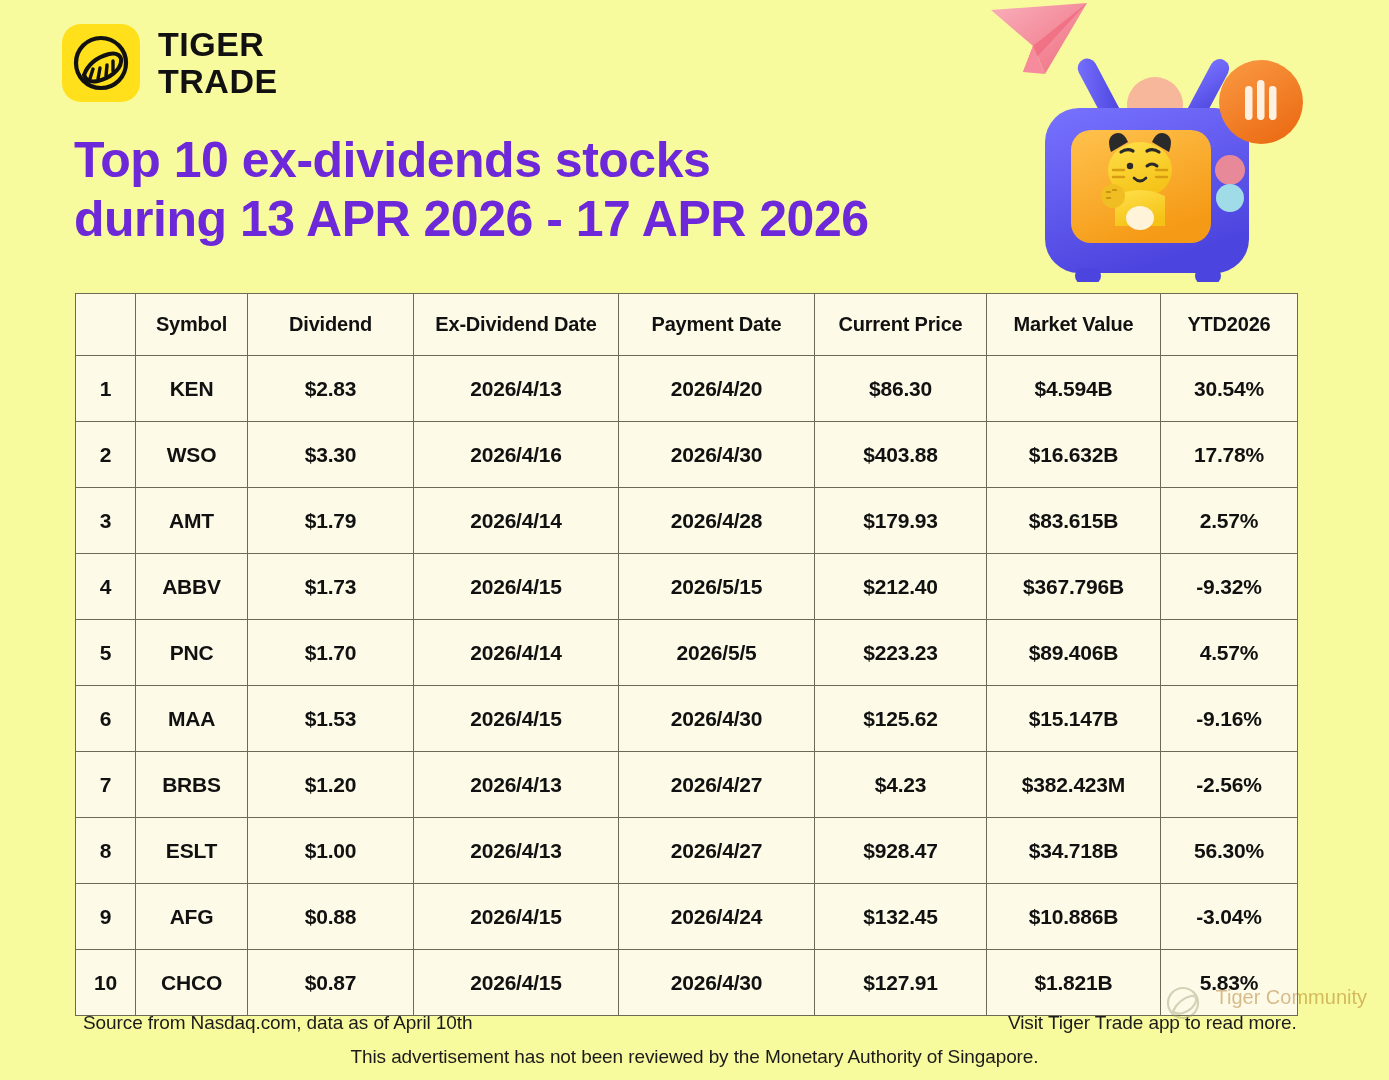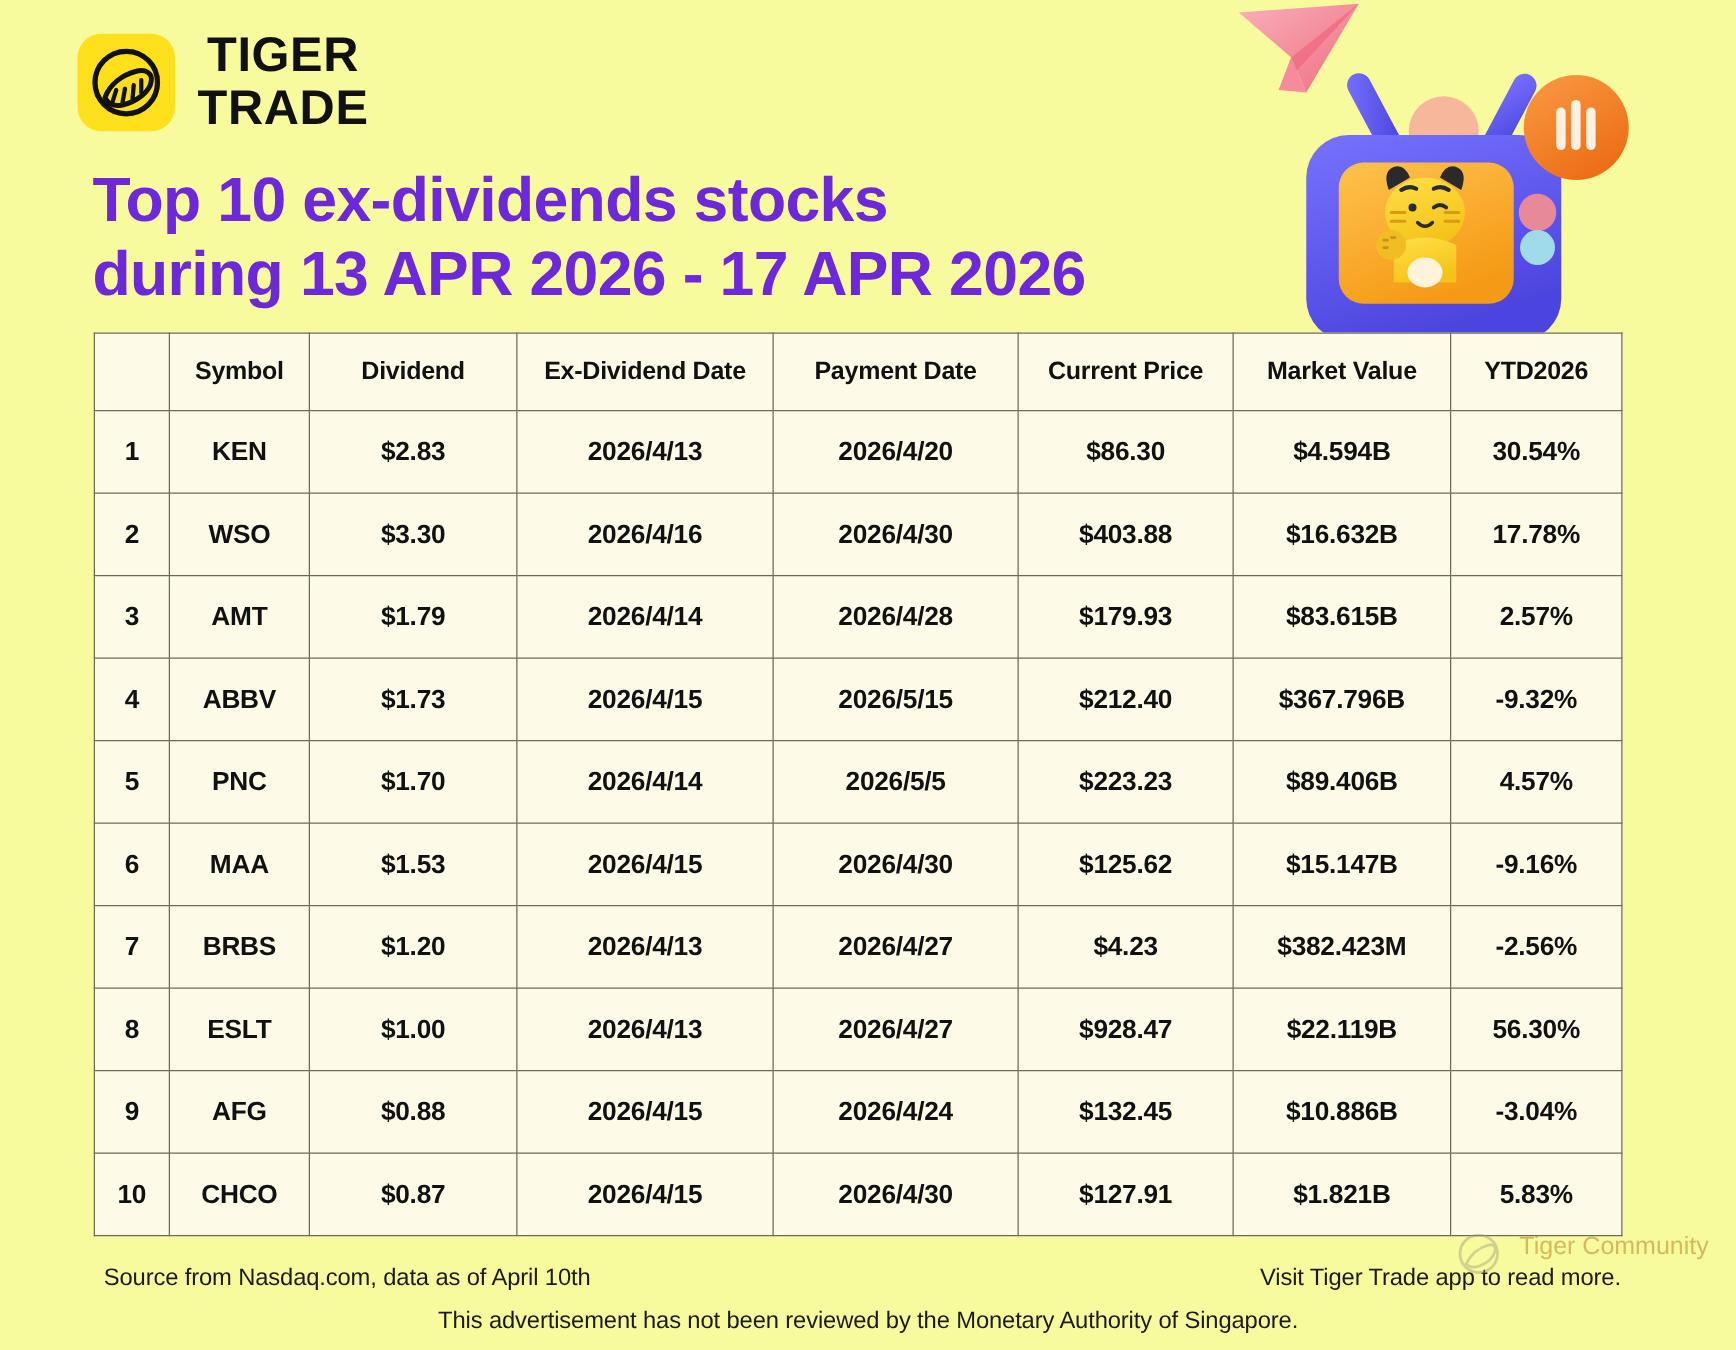--- a/index.html
+++ b/index.html
@@ -28,27 +28,26 @@
   .brand-logo {
     width: 78px;
     height: 78px;
     border-radius: 19px;
     background: #FFE01B;
     position: relative;
     flex: 0 0 auto;
   }
   .brand-logo svg { display: block; }
   .brand-name {
-    font-size: 39px;
+    font-size: 34px;
     font-weight: 700;
     line-height: 1.08;
     letter-spacing: 0.5px;
     color: #111111;
     white-space: pre-line;
-    text-align: center;
   }
 
   
   .page-title {
     position: absolute;
     left: 74px;
     top: 131px;
     font-size: 50px;
     line-height: 1.17;
     font-weight: 700;
@@ -64,21 +63,21 @@
     top: 0;
     width: 400px;
     height: 282px;
     pointer-events: none;
   }
 
   
   .table-wrap {
     position: absolute;
     left: 75px;
-    top: 266px;
+    top: 293px;
     width: 1052px;
   }
   table.data-table {
     width: 100%;
     border-collapse: collapse;
     background: #FDFBE8;
     table-layout: fixed;
   }
   table.data-table th,
   table.data-table td {
@@ -353,21 +352,21 @@
           <td>$382.423M</td>
           <td>-2.56%</td>
         </tr>
         <tr>
           <td>8</td>
           <td>ESLT</td>
           <td>$1.00</td>
           <td>2026/4/13</td>
           <td>2026/4/27</td>
           <td>$928.47</td>
-          <td>$22.119B</td>
+          <td>$34.718B</td>
           <td>56.30%</td>
         </tr>
         <tr>
           <td>9</td>
           <td>AFG</td>
           <td>$0.88</td>
           <td>2026/4/15</td>
           <td>2026/4/24</td>
           <td>$132.45</td>
           <td>$10.886B</td>

